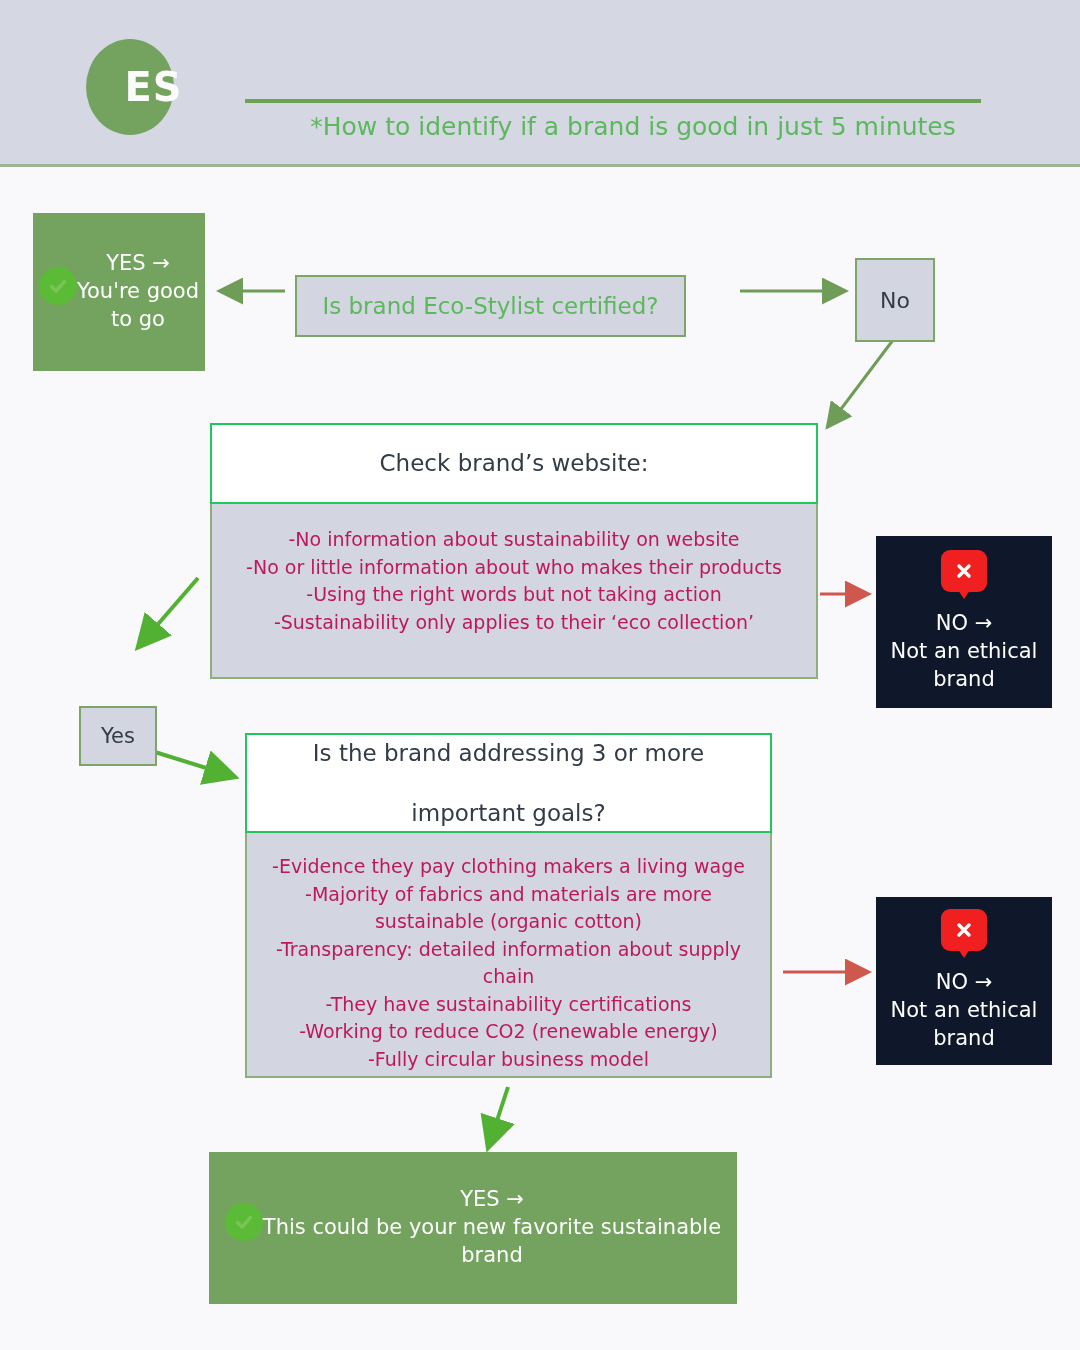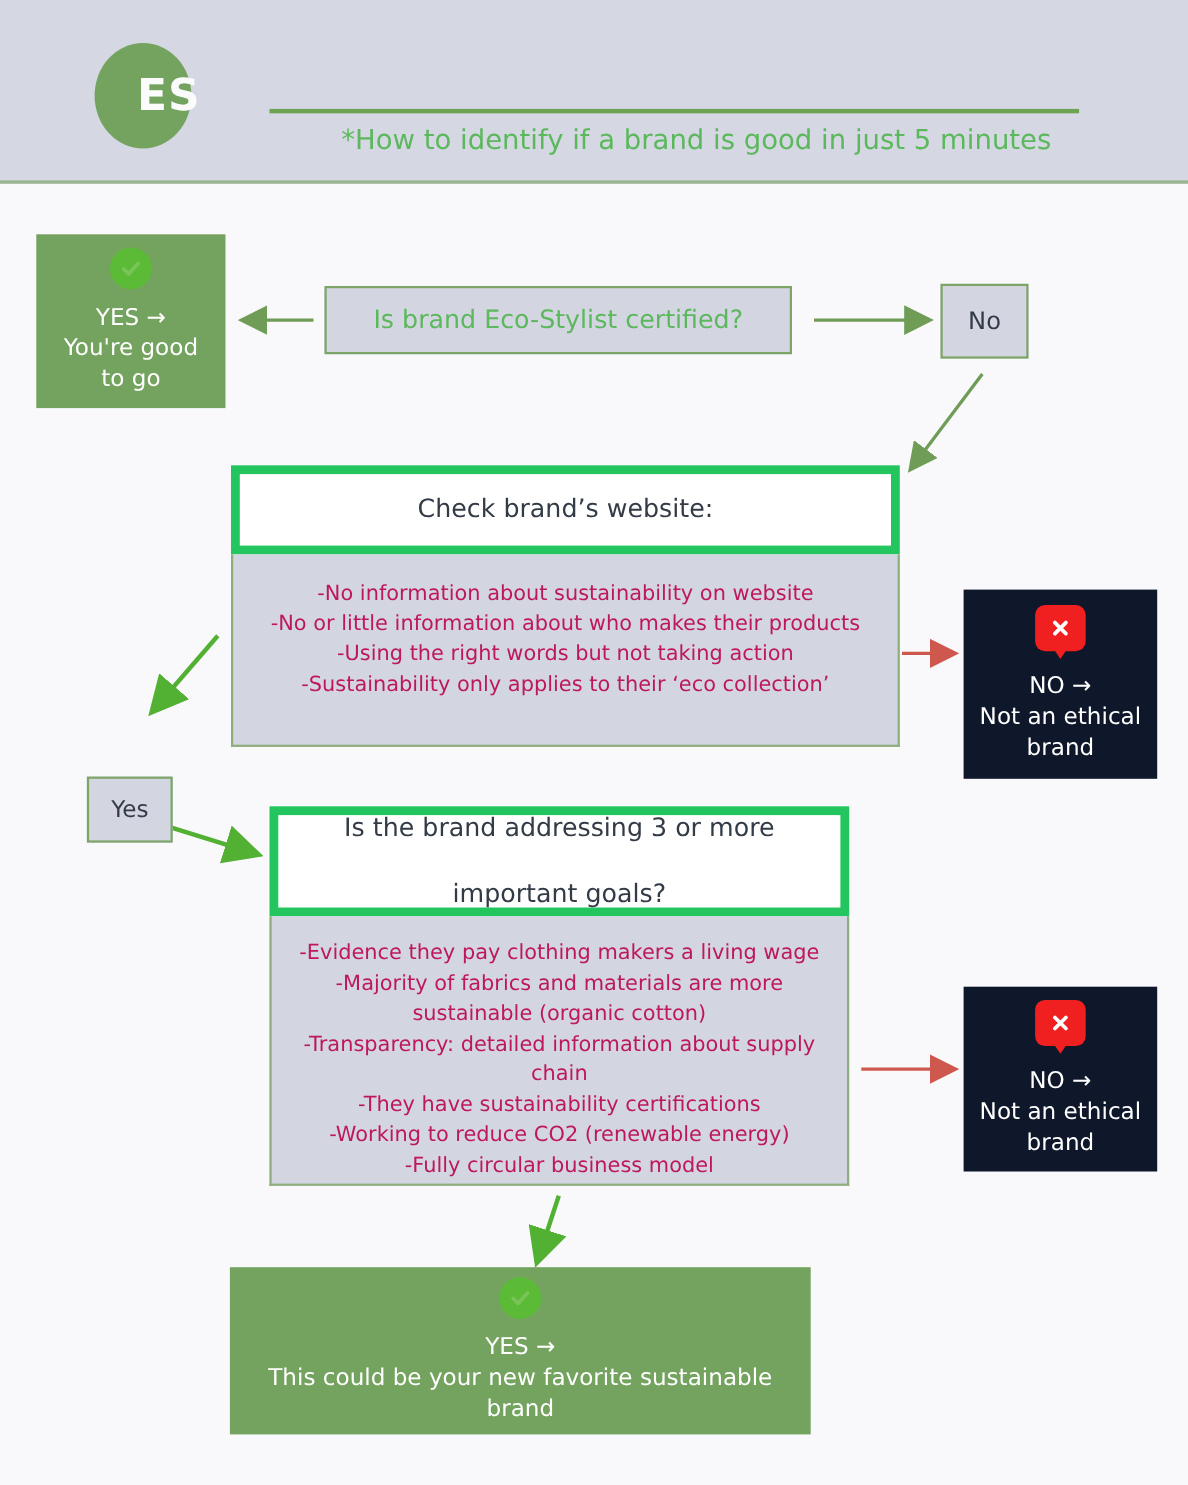--- a/index.html
+++ b/index.html
@@ -75,21 +75,21 @@
 
   
   .box {
     position: absolute;
     box-sizing: border-box;
   }
   .green-solid {
     background: #74a35f;
     color: #ffffff;
     display: flex;
-    flex-direction: column;
+    flex-direction: row;
     align-items: center;
     justify-content: center;
     text-align: center;
     font-size: 21px;
     line-height: 1.32;
   }
   .red-solid {
     background: #0f172a;
     color: #ffffff;
     display: flex;
@@ -103,21 +103,21 @@
   .lav-box {
     background: #d3d5e1;
     border: 2px solid #7da567;
     display: flex;
     align-items: center;
     justify-content: center;
     text-align: center;
   }
   .q-head {
     background: #ffffff;
-    border: 8px solid #22c55e;
+    border: 2px solid #22c55e;
     display: flex;
     flex-direction: column;
     align-items: center;
     justify-content: center;
     text-align: center;
     color: #333b47;
     font-size: 23px;
     line-height: 1.6;
     gap: 23px;
   }
@@ -223,25 +223,25 @@
     <span class="check-icon">
       <svg width="22" height="22" viewBox="0 0 22 22" aria-hidden="true">
         <path d="M4.5 11.5 L9 16 L17.5 6.5" fill="none" stroke="#79c457" stroke-width="3.4" stroke-linecap="round" stroke-linejoin="round"></path>
       </svg>
     </span>
     <span style="white-space: pre-line;">YES →
 You're good
 to go</span>
   </div>
 
-  <div class="box lav-box" style="left:295px; top:260px; width:425px; height:62px;">
+  <div class="box lav-box" style="left:295px; top:275px; width:391px; height:62px;">
     <span style="color:#5cb85c; font-size:23px;">Is brand Eco-Stylist certified?</span>
   </div>
 
-  <div class="box lav-box" style="left:855px; top:258px; width:80px; height:68px;">
+  <div class="box lav-box" style="left:855px; top:258px; width:80px; height:84px;">
     <span style="color:#333b47; font-size:22px;">No</span>
   </div>
 
   <div class="box q-head" style="left:210px; top:423px; width:608px; height:81px;">
     <span>Check brand’s website:</span>
   </div>
   <div class="box q-body" style="left:210px; top:504px; width:608px; height:175px;">
     <span class="lines">-No information about sustainability on website
 -No or little information about who makes their products
 -Using the right words but not taking action

